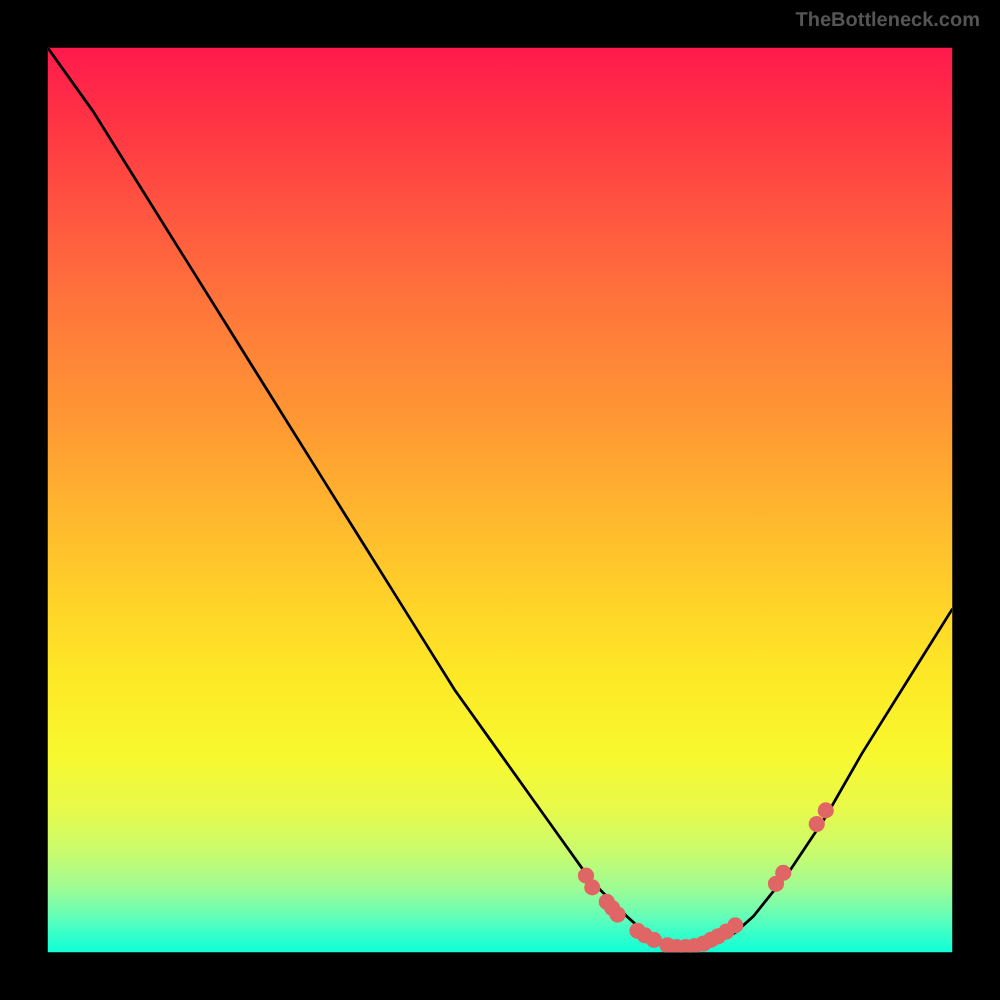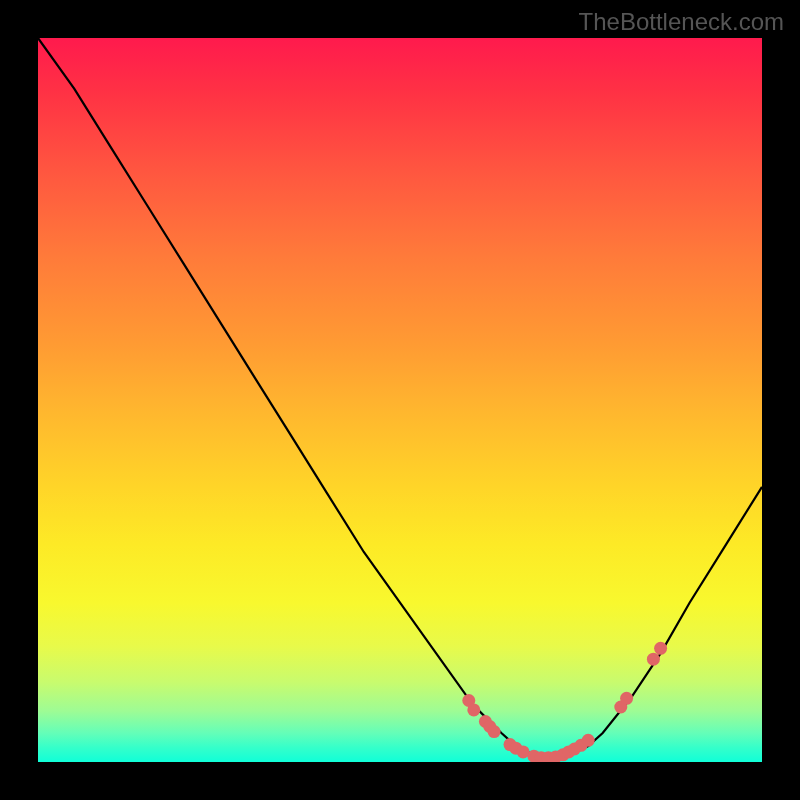--- a/index.html
+++ b/index.html
@@ -9,22 +9,22 @@
     width: 800px;
     height: 800px;
     position: relative;
     font-family: Arial, sans-serif;
   }
   .watermark {
     position: absolute;
     top: 8px;
     right: 16px;
     color: #555;
-    font-size: 24px;
-    font-weight: 400;
+    font-size: 16px;
+    font-weight: 700;
     z-index: 10;
   }
   .plot-area {
     position: absolute;
     left: 38px;
     top: 38px;
     width: 724px;
     height: 724px;
     overflow: hidden;
   }

